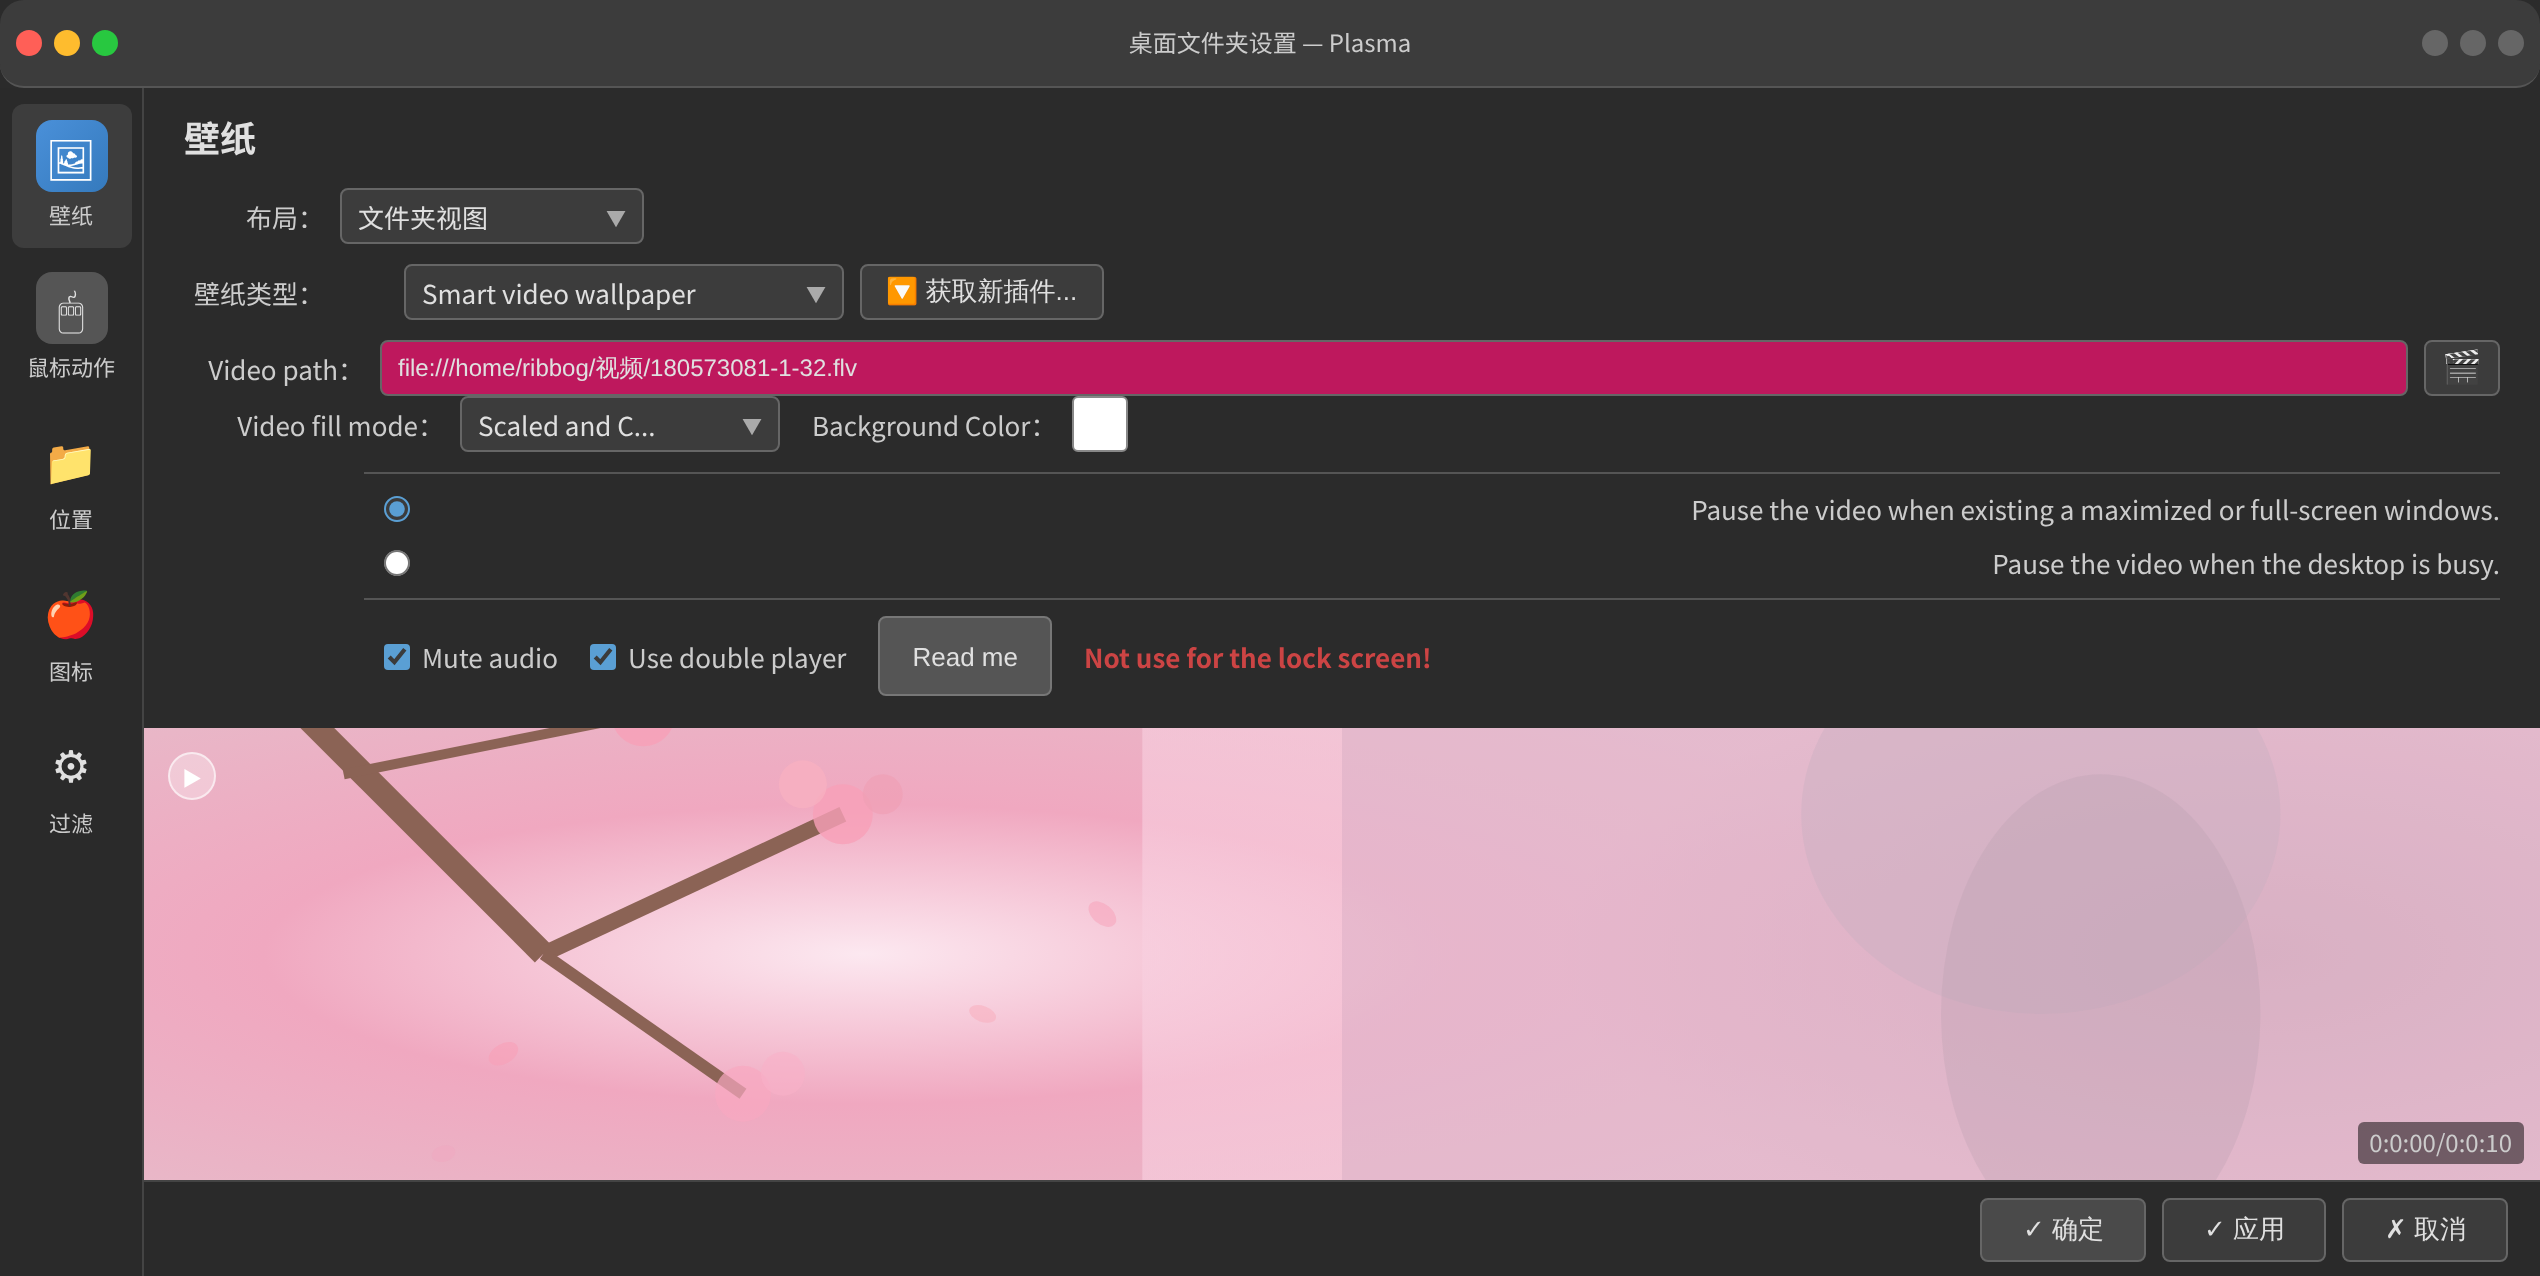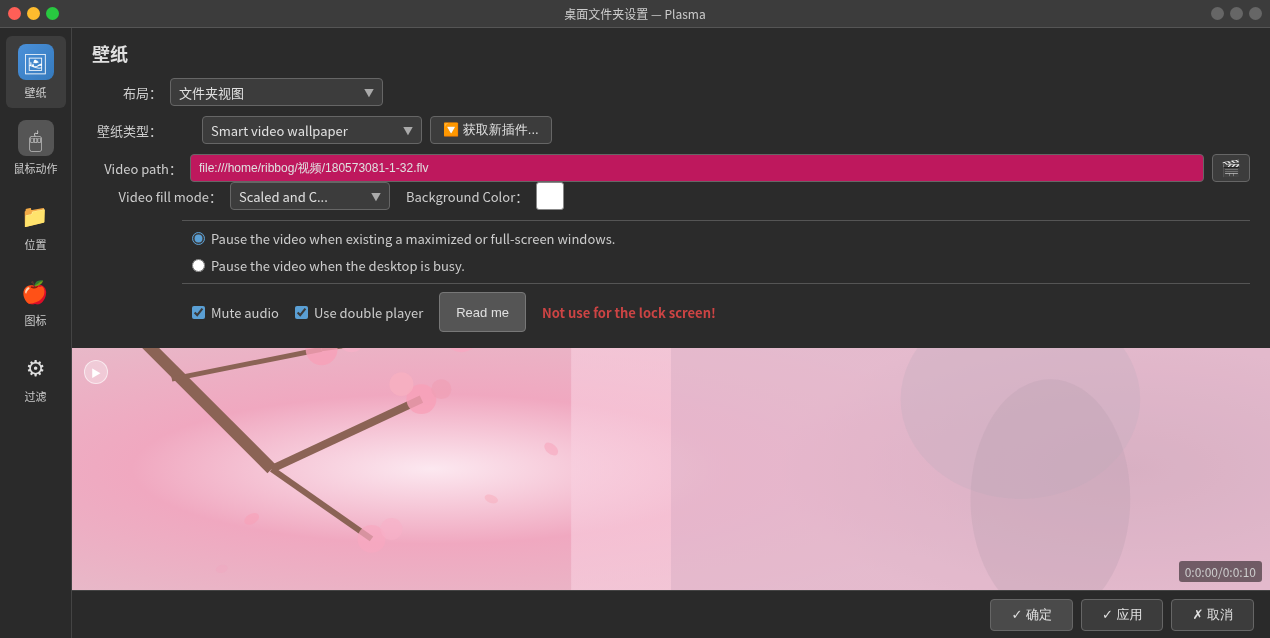--- a/index.html
+++ b/index.html
@@ -10,27 +10,28 @@
       width: 1270px;
       height: 638px;
       overflow: hidden;
       display: flex;
       flex-direction: column;
     }
 
     
     .titlebar {
       background: #3c3c3c;
-      height: 28px;
+      height: 44px;
       display: flex;
       align-items: center;
       justify-content: center;
       position: relative;
       border-bottom: 1px solid #555;
       flex-shrink: 0;
+      border-radius: 12px;
     }
     .titlebar-title {
       font-size: 12px;
       color: #ccc;
     }
     .titlebar-controls {
       position: absolute;
       left: 8px;
       display: flex;
       gap: 6px;
@@ -164,21 +165,21 @@
       border-radius: 4px;
       color: #e0e0e0;
       font-size: 13px;
       padding: 4px 8px;
       display: flex;
       align-items: center;
       justify-content: space-between;
       cursor: pointer;
       height: 28px;
     }
-    .dropdown-layout { width: 213px; }
+    .dropdown-layout { width: 152px; }
     .dropdown-wallpaper { width: 220px; margin-left: 32px; }
     .dropdown-fill { width: 160px; }
     .dropdown-arrow {
       font-size: 10px;
       margin-left: 8px;
       color: #aaa;
     }
 
     
     .btn-get-plugin {
@@ -244,20 +245,21 @@
       cursor: pointer;
     }
 
     
     .radio-row {
       display: flex;
       align-items: center;
       margin-bottom: 8px;
       padding-left: 100px;
       gap: 6px;
+      justify-content: space-between;
     }
     .radio-input {
       accent-color: #5a9fd4;
       cursor: pointer;
     }
     .radio-label {
       font-size: 13px;
       color: #ccc;
     }
 

